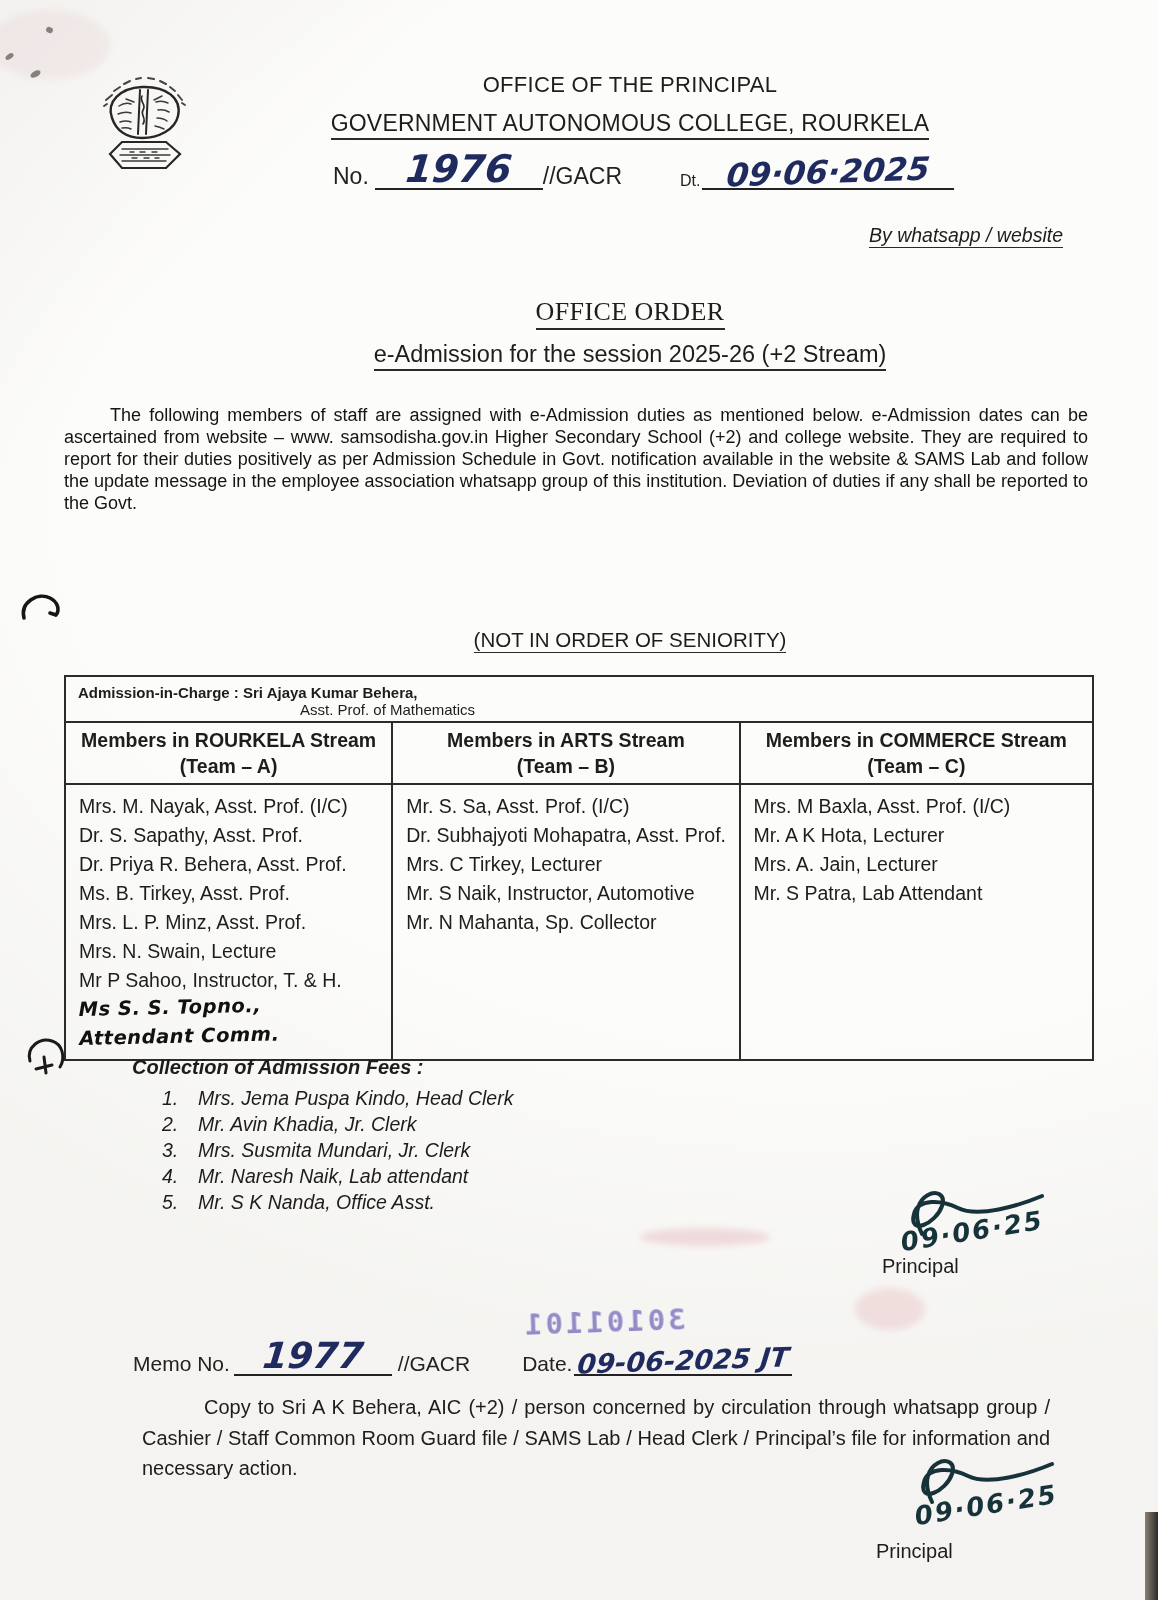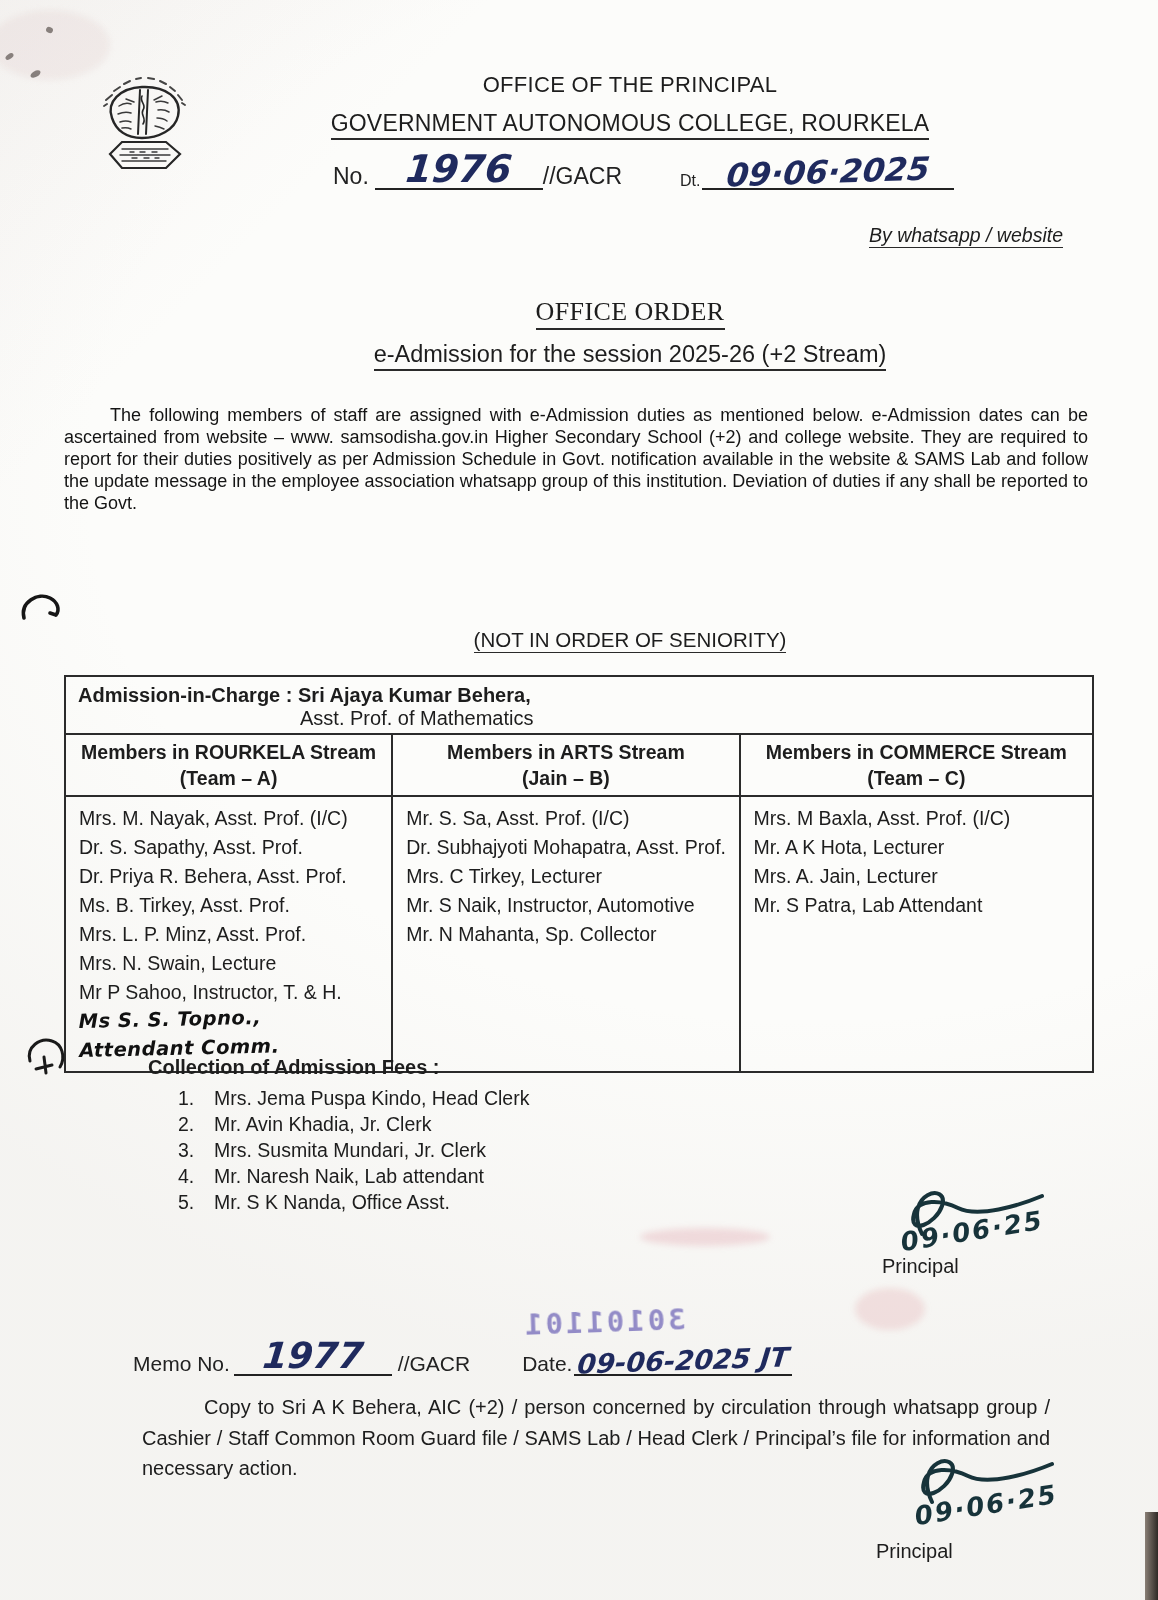--- a/index.html
+++ b/index.html
@@ -15,21 +15,21 @@
   .center-band{left:150px;width:960px;text-align:center;}
   .u{border-bottom:2px solid #2a2a2a;padding-bottom:2px;}
   .u-thin{border-bottom:1.5px solid #2a2a2a;padding-bottom:1px;}
   .hw{font-family:"DejaVu Sans",sans-serif;font-style:italic;font-weight:bold;color:#1f2a5e;line-height:1;}
   .hw-ink{font-family:"DejaVu Sans",sans-serif;font-style:italic;font-weight:bold;color:#17333a;line-height:1;}
   .fill-line{display:inline-block;border-bottom:2.5px solid #222;text-align:center;vertical-align:baseline;}
   .noline{display:flex;align-items:flex-end;}
   .label{font-size:22px;color:#222;}
   .doc-table{border-collapse:collapse;width:1030px;table-layout:fixed;}
   .doc-table td,.doc-table th{border:2px solid #2b2b2b;}
-  .doc-table .incharge{padding:7px 10px 3px 12px;font-size:20px;}
+  .doc-table .incharge{padding:7px 10px 3px 12px;font-size:15px;}
   .incharge-l1{font-weight:bold;}
   .incharge-l2{padding-left:222px;}
   .colhead{font-weight:bold;font-size:19.5px;text-align:center;line-height:26px;padding:4px 2px;}
   .members{vertical-align:top;height:252px;padding:7px 8px 6px 13px;font-size:19.5px;line-height:29px;}
   .member-hand{font-family:"DejaVu Sans",sans-serif;font-style:italic;font-weight:bold;color:#111;transform:rotate(-1.3deg);transform-origin:left;letter-spacing:.5px;}
   .fees-head{font-weight:bold;font-size:20px;}
   .fees-item{display:flex;font-size:19.5px;line-height:26px;}
   .fees-item .n{width:36px;flex:0 0 36px;}
   .sig-date{position:absolute;font-size:26px;transform:rotate(-9deg);letter-spacing:2px;}
   .principal{font-size:20px;color:#1d1d1d;}
@@ -127,21 +127,21 @@
         <div class="incharge-l2">Asst. Prof. of Mathematics</div>
       </td>
     </tr>
     <tr>
       <th class="colhead">
         <div>Members in ROURKELA Stream</div>
         <div>(Team – A)</div>
       </th>
       <th class="colhead">
         <div>Members in ARTS Stream</div>
-        <div>(Jain – B)</div>
+        <div>(Team – B)</div>
       </th>
       <th class="colhead">
         <div>Members in COMMERCE Stream</div>
         <div>(Team – C)</div>
       </th>
     </tr>
     <tr>
       <td class="members">
         <div>Mrs. M. Nayak, Asst. Prof. (I/C)</div>
         <div>Dr. S. Sapathy, Asst. Prof.</div>
@@ -169,21 +169,21 @@
   </tbody>
     </table>
 
   <svg class="abs" style="left:20px;top:1033px;" width="48" height="52" viewBox="0 0 48 52">
     <g fill="none" stroke="#1a1a1a" stroke-width="3" stroke-linecap="round">
       <path d="M10,28 C6,14 20,4 32,8 C42,11 46,24 40,34"></path>
       <path d="M16,36 l16,-4 M24,24 l2,16"></path>
     </g>
   </svg>
 
-  <div class="abs" style="left:148px;top:1056px;width:520px;">
+  <div class="abs" style="left:132px;top:1056px;width:520px;font-style:italic;">
     <div class="fees-head">Collection of Admission Fees :</div>
     <div style="padding-left:30px;margin-top:6px;">
       <div class="fees-item">
           <span class="n">1.</span>
           <span>Mrs. Jema Puspa Kindo, Head Clerk</span>
         </div>
       <div class="fees-item">
           <span class="n">2.</span>
           <span>Mr. Avin Khadia, Jr. Clerk</span>
         </div>

